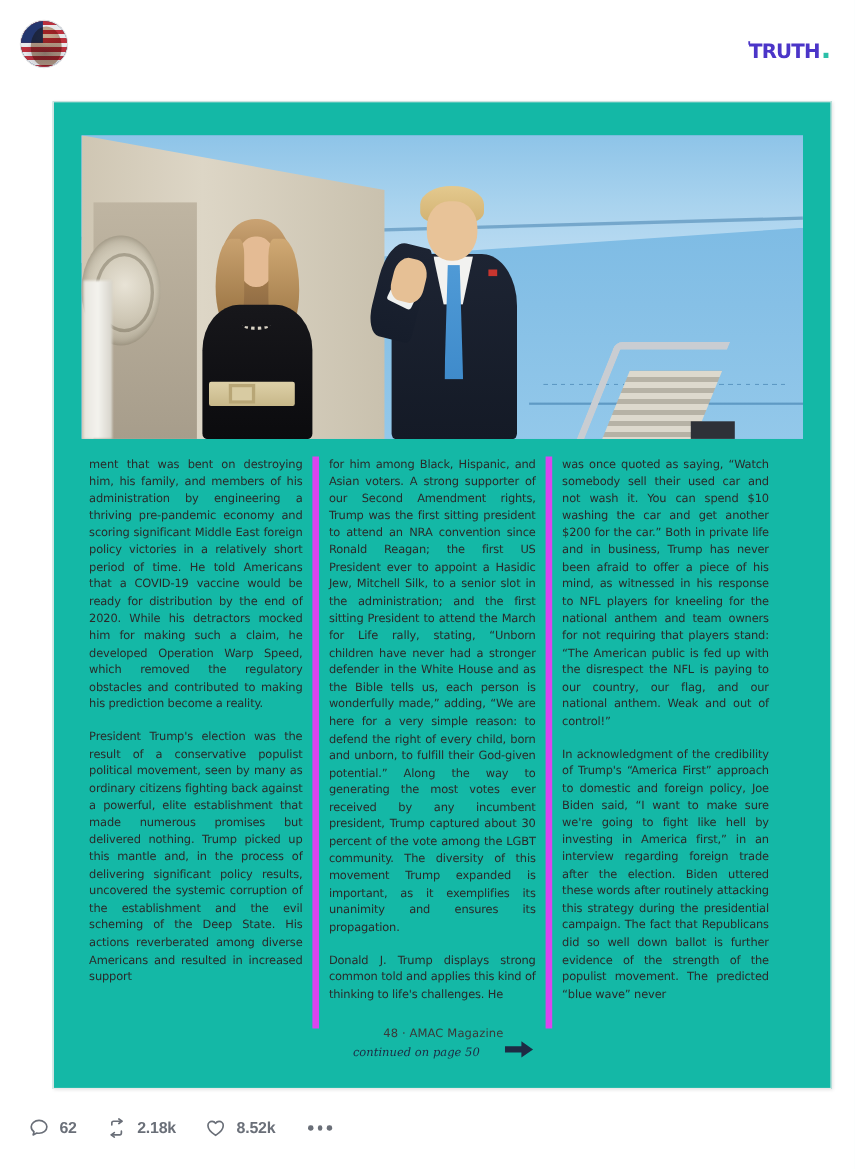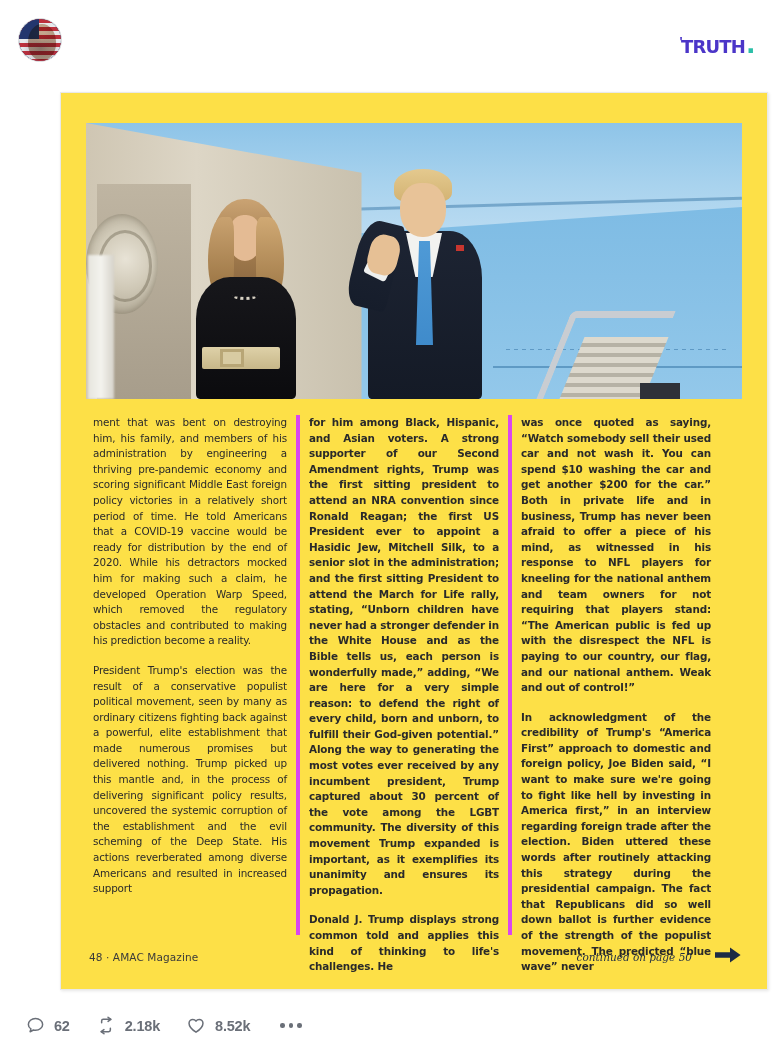--- a/index.html
+++ b/index.html
@@ -136,24 +136,24 @@
     font-size: 25px;
     line-height: 1;
     font-weight: bold;
     font-family: "DejaVu Sans", sans-serif;
     margin-left: 1px;
   }
 
   
   .magazine-card {
     position: absolute;
-    left: 60px; top: 92px;
+    left: 48px; top: 92px;
     width: 708px;
     height: 898px;
-    background: #fde047;
+    background: #14b8a6;
     border: 1px solid #e9e9e9;
     box-shadow: 1px 1px 3px rgba(0,0,0,.10);
   }
   .mag-inner {
     position: absolute;
     left: 0; top: 0;
     width: 706px;
     height: 896px;
     padding: 30px 14px 0 14px;
   }
@@ -377,40 +377,41 @@
     display: flex;
     margin: 16px auto 0 auto;
     width: 660px;
     height: 520px;
   }
   .column {
     width: 212px;
     padding: 0 9px;
     position: relative;
   }
-  .column + .column { border-left: 4px solid #d946ef; font-weight: bold; }
+  .column + .column { border-left: 6px solid #d946ef; }
   .column p {
     font-family: "DejaVu Sans", sans-serif;
     font-size: 10.4px;
     line-height: 15.6px;
     color: #2a2a2a;
     text-align: justify;
     hyphens: none;
     letter-spacing: -0.15px;
     margin-bottom: 14px;
   }
   .column p:last-child { margin-bottom: 0; margin-top: 12px; }
 
   .mag-footer {
     position: absolute;
     left: 28px; right: 26px;
     bottom: 22px;
     display: flex;
     align-items: center;
     justify-content: space-between;
+    flex-direction: column;
   }
   .page-num {
     font-family: "DejaVu Sans", sans-serif;
     font-size: 10.5px;
     color: #3a3a3a;
     letter-spacing: .1px;
   }
   .continued {
     display: flex;
     align-items: center;

